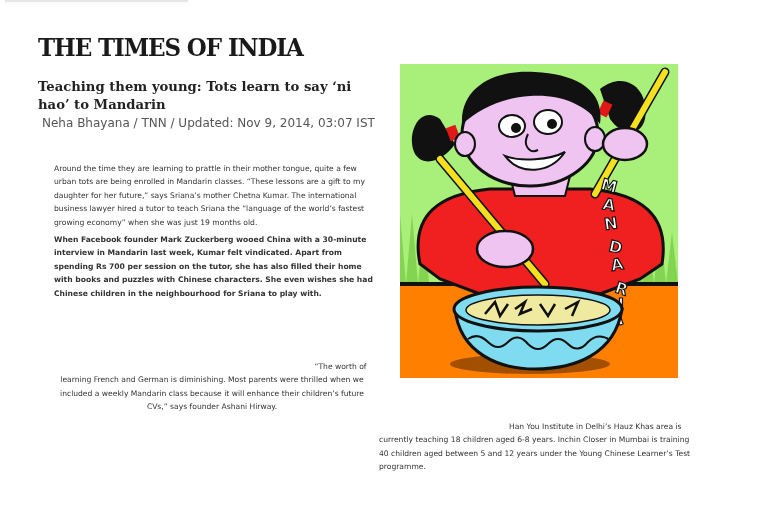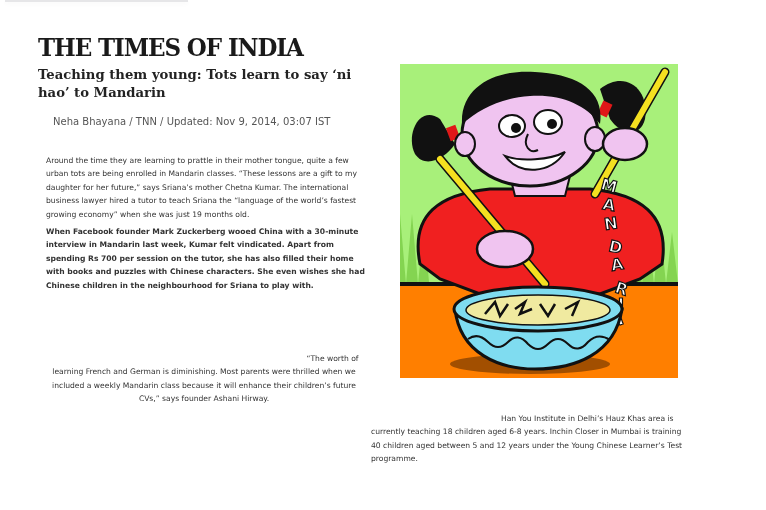--- a/index.html
+++ b/index.html
@@ -34,43 +34,43 @@
       letter-spacing: -1.2px;
       color: #1a1a1a;
       margin: 0;
       white-space: nowrap;
       transform: scaleX(0.92);
       transform-origin: left top;
     }
     .headline {
       position: absolute;
       left: 38px;
-      top: 66px;
+      top: 78px;
       width: 340px;
       font-family: "DejaVu Serif", "Liberation Serif", serif;
       font-weight: bold;
       font-size: 13.2px;
       line-height: 17.5px;
       color: #222222;
       margin: 0;
     }
     .byline {
       position: absolute;
-      left: 53px;
+      left: 42px;
       top: 116px;
-      font-size: 10px;
+      font-size: 12px;
       color: #555555;
       white-space: nowrap;
     }
     .para {
       position: absolute;
       font-size: 7.6px;
       line-height: 13.4px;
       color: #333333;
-      margin: 8px;
+      margin: 16px;
     }
     .para-1 { left: 38px; top: 146px; width: 320px; }
     .para-2 { left: 38px; top: 217px; width: 320px; font-weight: bold; }
     .para-3 { left: 40px; top: 344px; width: 312px; text-align: center; }
     .para-3 .indent { display: inline-block; width: 257px; }
     .para-4 { left: 363px; top: 404px; width: 320px; }
     .para-4 .indent { display: inline-block; width: 130px; }
 
     .illustration {
       position: absolute;

